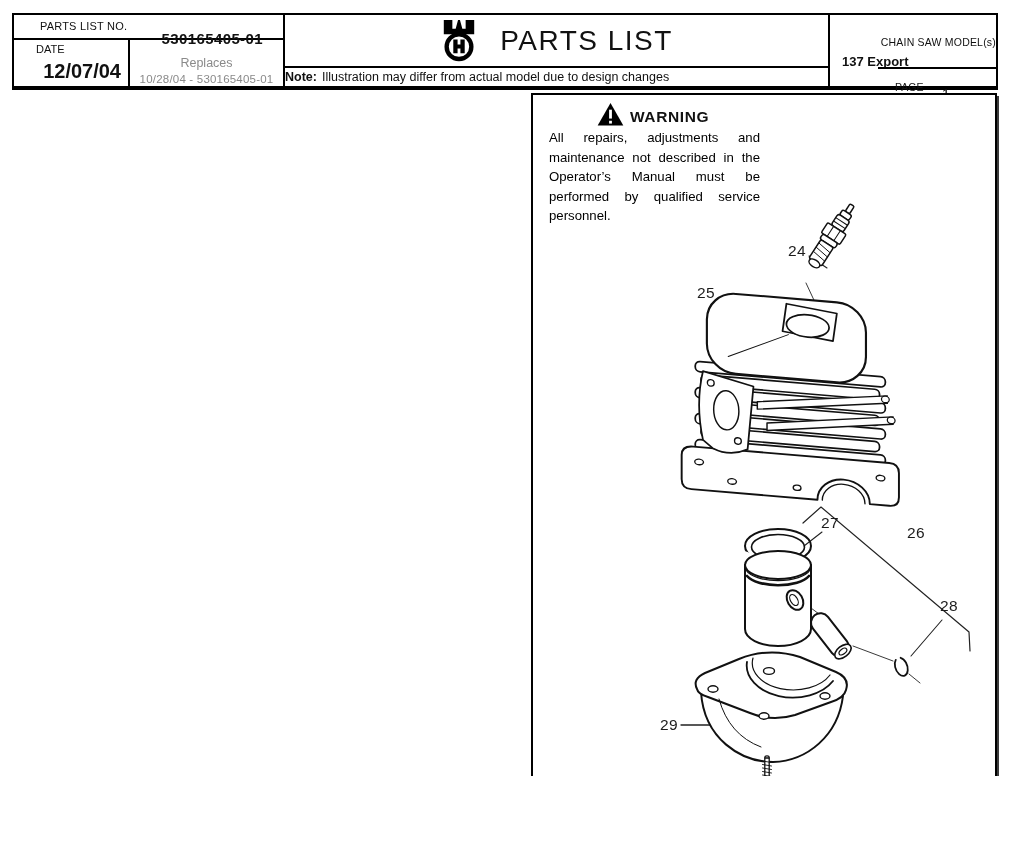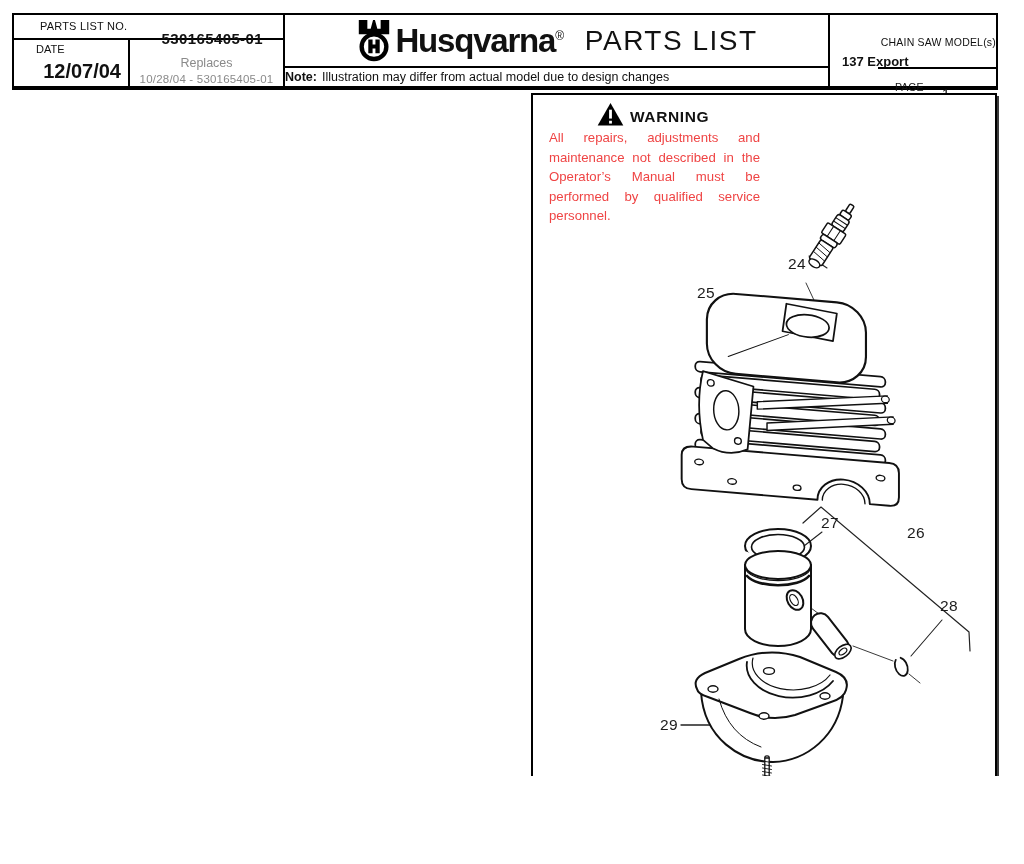--- a/index.html
+++ b/index.html
@@ -41,21 +41,21 @@
   
   .panel{
     position:absolute;left:531px;top:93px;width:466px;height:737px;
     box-sizing:border-box;border:2px solid #000;background:#fff;
     box-shadow:2px 3px 0 0 #3b3b3b;
   }
   .warn-head{position:absolute;left:64px;top:7px;display:flex;align-items:flex-end;}
   .warn-title{font-size:15.5px;font-weight:bold;letter-spacing:.6px;margin-left:6px;margin-bottom:1px;}
   .warn-body{
     position:absolute;left:16px;top:33px;width:211px;
-    font-size:13.2px;line-height:19.5px;text-align:justify;color:#ef4444;
+    font-size:13.2px;line-height:19.5px;text-align:justify;color:#000000;
   }
   .art{position:absolute;left:0;top:0;width:466px;height:737px;}
   .callout{
     position:absolute;transform:translate(-50%,-50%);
     font-size:15.5px;color:#1c1c1c;letter-spacing:.5px;
   }
 </style>
 </head>
 <body>
 
@@ -80,21 +80,20 @@
       </div>
     </div>
 
     <div class="h-col2">
       <div class="c2r1">
         <svg width="38" height="42" viewBox="0 0 40 44">
           <path d="M4,0 h9 v9 h3.5 L19,0 h2 L23.5,9 H27 V0 h9 v15 H4 Z" fill="#000"></path>
           <circle cx="20" cy="28" r="13" fill="none" stroke="#000" stroke-width="4.6"></circle>
           <path d="M14,20.5 h4.5 v5.2 h3 v-5.2 h4.5 v14.5 h-4.5 v-5.2 h-3 v5.2 h-4.5 Z" fill="#000"></path>
         </svg>
-        <span class="brand"><span>Husqvarna</span><span class="regmark">®</span></span>
         <span class="doc-title">PARTS LIST</span>
       </div>
       <div class="c2r2">
         <span class="note-label">Note:</span>
         <span>Illustration may differ from actual model due to design changes</span>
       </div>
     </div>
 
     <div class="h-col3">
       <div class="c3r1">
@@ -229,21 +228,21 @@
         <line x1="229.5" y1="669.5" x2="238.5" y2="671" stroke-width="0.9"></line>
         <line x1="229.5" y1="673" x2="238.5" y2="674.5" stroke-width="0.9"></line>
         <line x1="229.5" y1="676.5" x2="238.5" y2="678" stroke-width="0.9"></line>
         <line x1="229.5" y1="680" x2="238.5" y2="681.5" stroke-width="0.9"></line>
         <ellipse cx="234" cy="686.5" rx="8" ry="4.5" stroke-width="1.5"></ellipse>
         <path d="M226,686.5 L226.5,691 Q227,695 234,695 Q241,695 241.5,691 L242,686.5" stroke-width="1.5"></path>
         <ellipse cx="234" cy="693.5" rx="5.5" ry="2.2" stroke-width="1.1"></ellipse>
       </g>
     </svg>
 
-    <span class="callout" style="left:264px;top:169px">24</span>
+    <span class="callout" style="left:264px;top:156px">24</span>
     <span class="callout" style="left:173px;top:198px">25</span>
     <span class="callout" style="left:383px;top:438px">26</span>
     <span class="callout" style="left:297px;top:428px">27</span>
     <span class="callout" style="left:416px;top:511px">28</span>
     <span class="callout" style="left:136px;top:630px">29</span>
     <span class="callout" style="left:135px;top:694px">30</span>
   </div>
 </div>
 
 </body></html>

